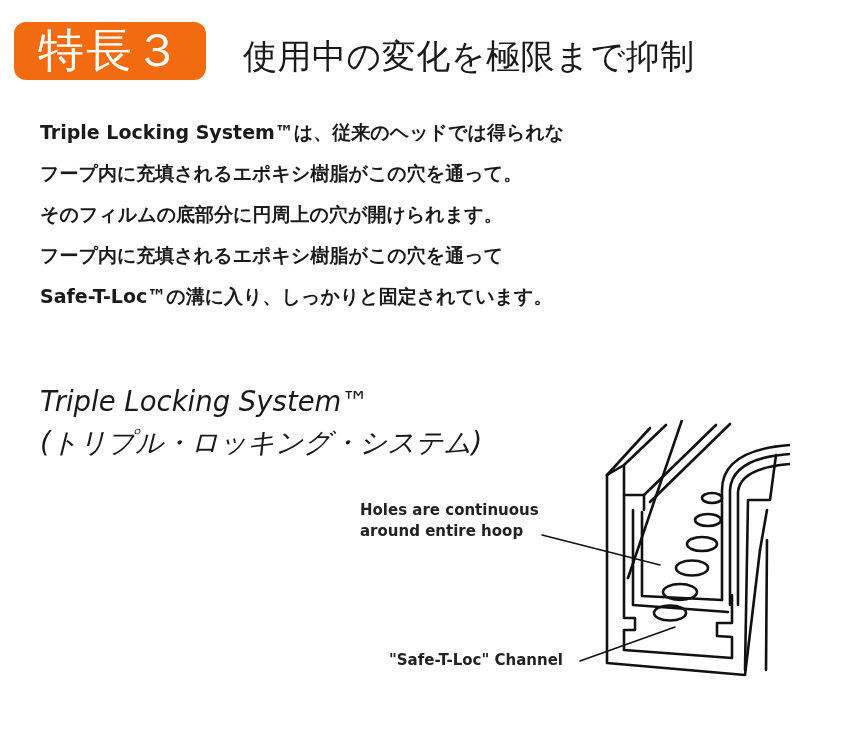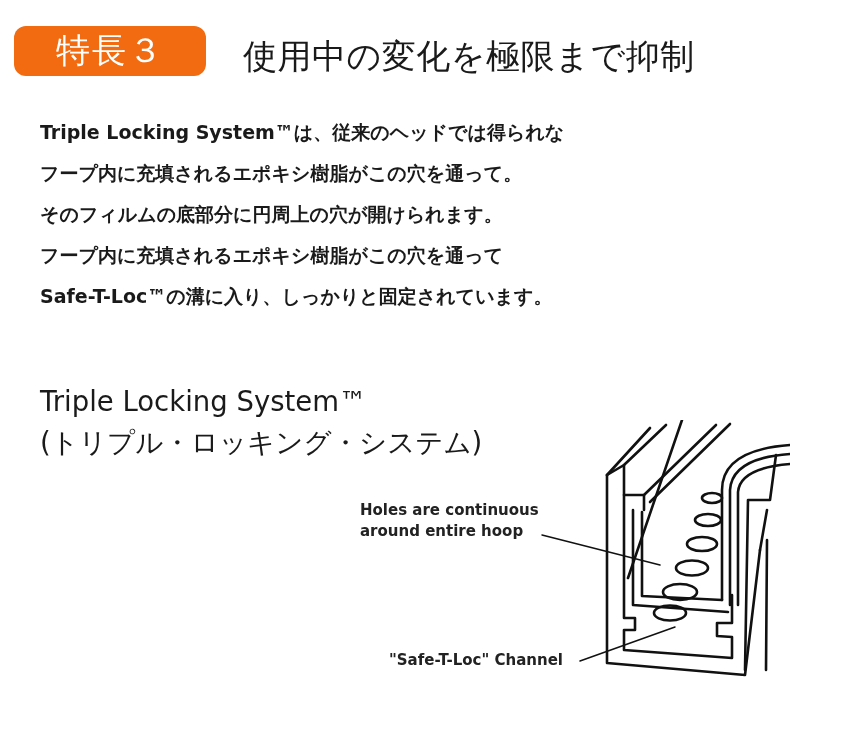--- a/index.html
+++ b/index.html
@@ -2,28 +2,28 @@
 <html><head>
 <meta charset="utf-8">
 <style>
   html, body { margin: 0; padding: 0; background: #ffffff; }
   body {
     width: 850px; height: 730px; position: relative; overflow: hidden;
     font-family: "DejaVu Sans", "Liberation Sans", sans-serif; color: #1a1a1a;
   }
   .header { position: absolute; left: 14px; top: 20px; height: 62px; display: flex; align-items: center; }
   .badge {
-    width: 192px; height: 50px; border-radius: 12px; background: #f26b10;
-    color: #fff; font-size: 34px; display: flex; align-items: center; justify-content: center;
+    width: 192px; height: 58px; border-radius: 12px; background: #f26b10;
+    color: #fff; font-size: 46px; display: flex; align-items: center; justify-content: center;
     letter-spacing: 2px;
   }
   .title { position: absolute; left: 243px; top: 34px; font-size: 34px; white-space: nowrap; letter-spacing: 0.5px; }
   .body-text { position: absolute; left: 40px; top: 112px; font-size: 19px; line-height: 41px; white-space: nowrap; font-weight: bold; }
   .body-text div { height: 41px; }
-  .sub-title { position: absolute; left: 40px; top: 381px; font-size: 27.5px; line-height: 41px; white-space: nowrap; }
+  .sub-title { position: absolute; left: 40px; top: 381px; font-size: 27.5px; line-height: 41px; white-space: nowrap; font-style: italic; }
   .diagram { position: absolute; left: 330px; top: 420px; width: 460px; height: 290px; }
   .diagram svg { position: absolute; left: 0; top: 0; }
   .callout {
     position: absolute; font-family: "DejaVu Sans", sans-serif; font-weight: bold;
     font-size: 15px; color: #222; line-height: 21px; white-space: nowrap;
   }
 </style>
 </head>
 <body>
 

